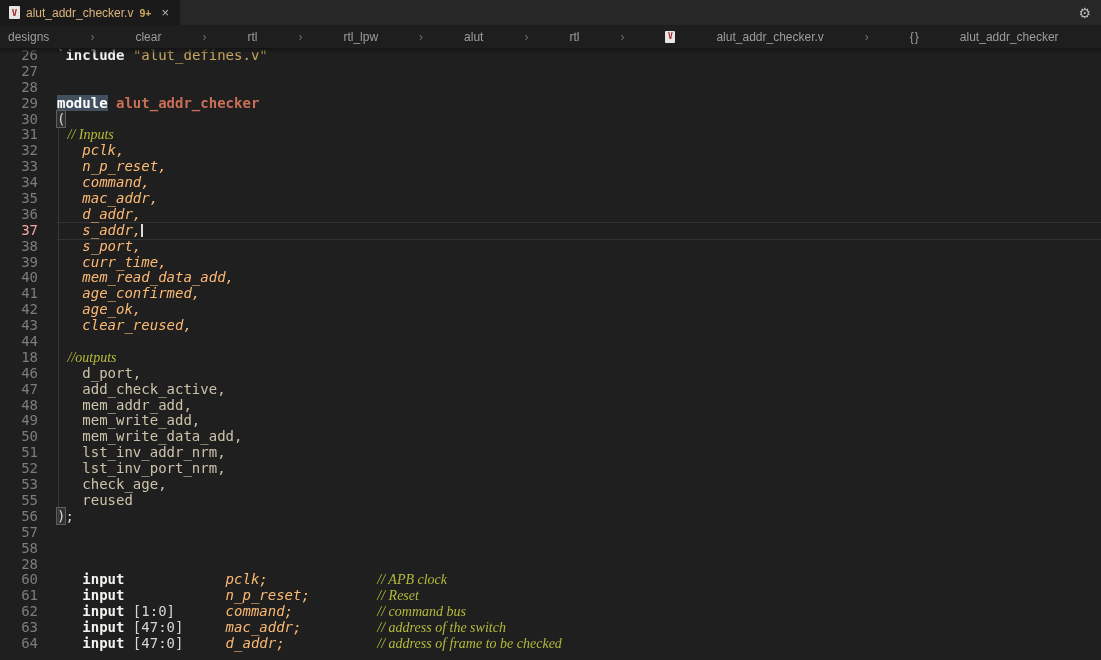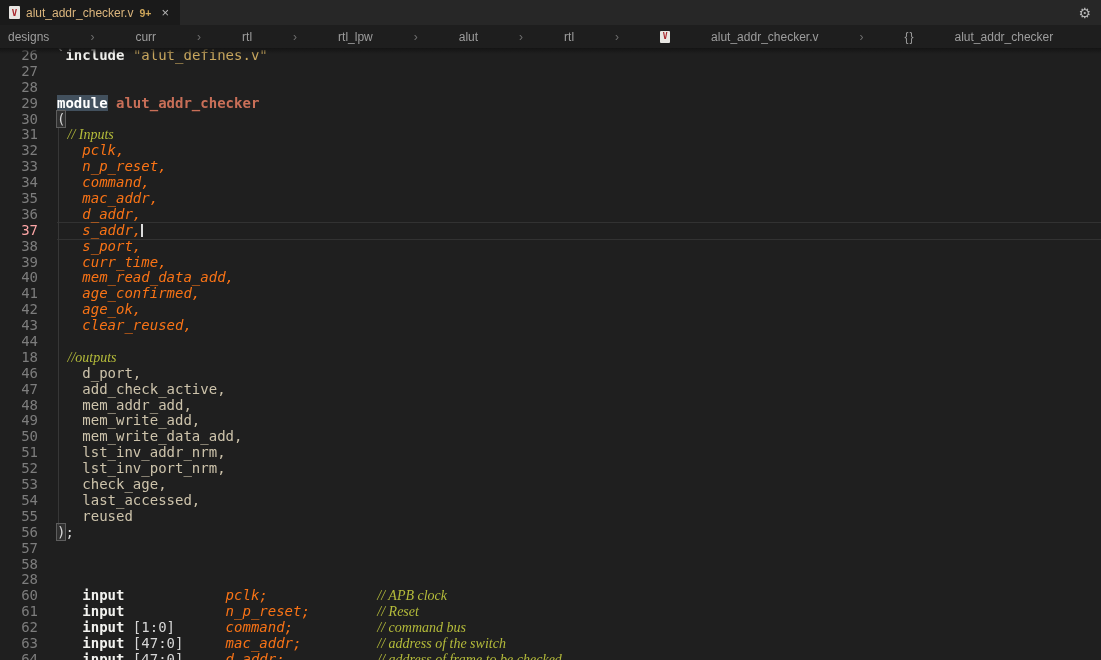--- a/index.html
+++ b/index.html
@@ -35,21 +35,21 @@
   .ln{flex:none;width:38px;padding-right:19px;text-align:right;color:#7d7d7d;user-select:none;}
   .ct{flex:1;white-space:pre;z-index:2;}
   .row.cur .ln{color:#fca5a5;}
   .row.cur::after{content:"";position:absolute;left:57px;right:0;top:-1px;bottom:-1px;z-index:0;
         border-top:1px solid #323232;border-bottom:1px solid #323232;pointer-events:none;}
   
   .kw{color:#f2f2ef;font-weight:bold;}
   .kwsel{color:#ffffff;font-weight:bold;background:#42505d;text-align:center;}
   .str{color:#cba95f;}
   .cm{color:#b4bb3a;font-style:italic;font-family:Liberation Serif, serif;}
-  .iti{color:#f97316;font-style:italic;}
+  .iti{color:#fdba74;font-style:italic;}
   .id{color:#cdc3ab;}
   .pl{color:#d6d6d6;}
   .mod{color:#c96f58;font-weight:bold;}
   .brk{color:#d8d8d8;border:1px solid #5e5e5e;margin:-1px;background:rgba(130,130,130,0.18);}
   .cursor{display:inline-block;width:2px;height:13px;background:#dcdcdc;vertical-align:-2px;}
 </style>
 </head>
 <body>
 
 <div class="window">
@@ -63,21 +63,21 @@
       <span class="tab-badge">9+</span>
       <span class="tab-close">×</span>
     </div>
     <div class="tabbar-spacer"></div>
     <div class="gear">⚙</div>
   </div>
 
   <div class="crumbs">
     <span class="crumb">designs</span>
     <span class="crumb-sep">›</span>
-    <span class="crumb">curr</span>
+    <span class="crumb">clear</span>
     <span class="crumb-sep">›</span>
     <span class="crumb">rtl</span>
     <span class="crumb-sep">›</span>
     <span class="crumb">rtl_lpw</span>
     <span class="crumb-sep">›</span>
     <span class="crumb">alut</span>
     <span class="crumb-sep">›</span>
     <span class="crumb">rtl</span>
     <span class="crumb-sep">›</span>
     <span class="ficon">
@@ -198,24 +198,20 @@
         </div>
         <div class="row">
           <span class="ln">52</span>
           <span class="ct"><span class="id">   lst_inv_port_nrm,</span></span>
         </div>
         <div class="row">
           <span class="ln">53</span>
           <span class="ct"><span class="id">   check_age,</span></span>
         </div>
         <div class="row">
-          <span class="ln">54</span>
-          <span class="ct"><span class="id">   last_accessed,</span></span>
-        </div>
-        <div class="row">
           <span class="ln">55</span>
           <span class="ct"><span class="id">   reused</span></span>
         </div>
         <div class="row">
           <span class="ln">56</span>
           <span class="ct"><span class="brk">)</span><span class="pl">;</span></span>
         </div>
         <div class="row">
           <span class="ln">57</span>
           <span class="ct"></span>

